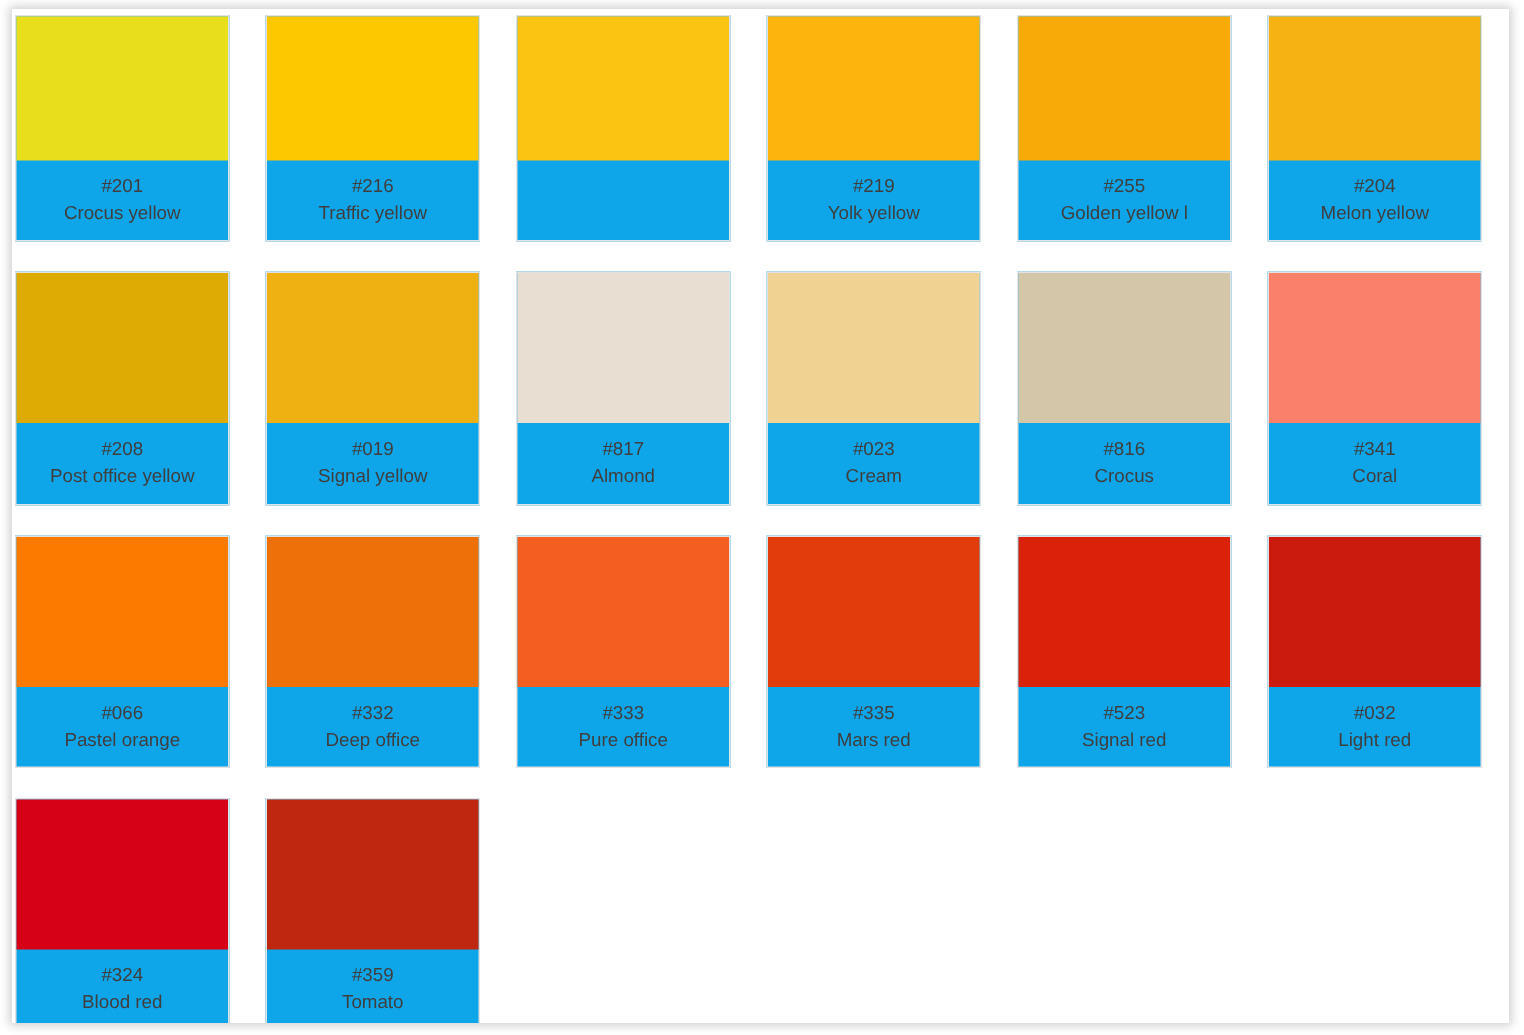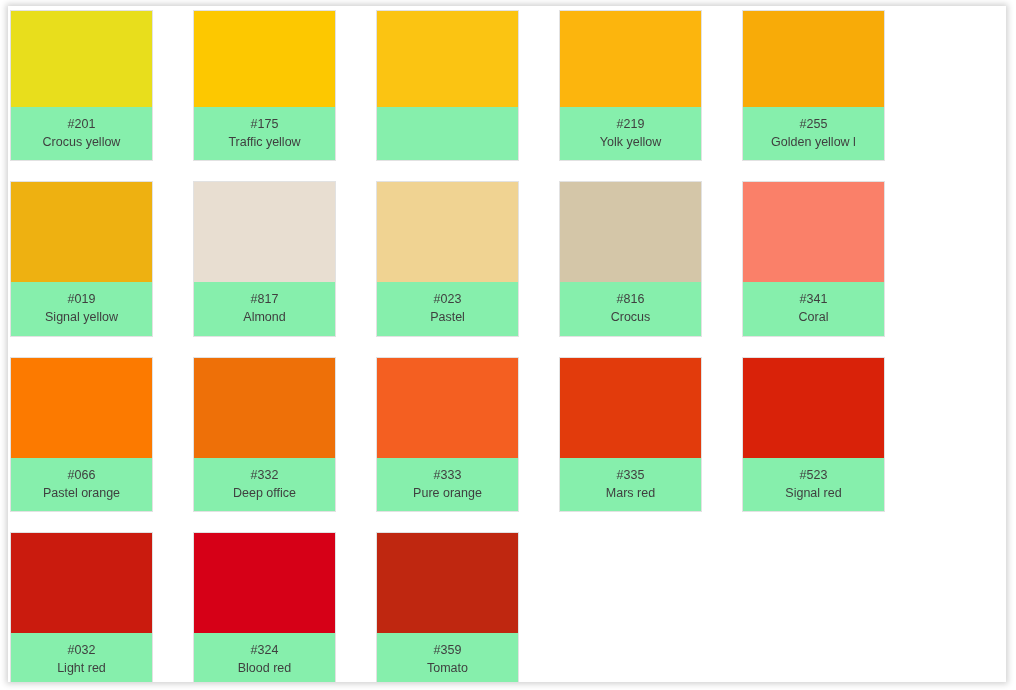--- a/index.html
+++ b/index.html
@@ -31,23 +31,23 @@
     position: absolute;
     left: 2px;
     top: 4px;
     width: 1010px;
     display: flex;
     flex-wrap: wrap;
   }
 
   .swatch-tile {
     width: 143px;
-    margin-right: 40px;
+    margin-right: 24px;
     margin-bottom: 20px;
-    background: #86efac;
+    background: #0ea5e9;
     border: 1px solid #e2e2e2;
     box-sizing: border-box;
   }
 
   .swatch-color {
     width: 100%;
     height: 96px;
     display: block;
   }
   
@@ -80,60 +80,74 @@
       <div class="swatch-tile row-1">
         <div class="swatch-color" style="background: rgb(232, 222, 28);"></div>
         <div class="swatch-caption">
           <span class="swatch-code">#201</span>
           <span class="swatch-name">Crocus yellow</span>
         </div>
       </div>
       <div class="swatch-tile row-1">
         <div class="swatch-color" style="background: rgb(253, 200, 0);"></div>
         <div class="swatch-caption">
-          <span class="swatch-code">#175</span>
+          <span class="swatch-code">#216</span>
           <span class="swatch-name">Traffic yellow</span>
         </div>
       </div>
       <div class="swatch-tile row-1">
         <div class="swatch-color" style="background: rgb(251, 196, 18);"></div>
       </div>
       <div class="swatch-tile row-1">
         <div class="swatch-color" style="background: rgb(252, 181, 13);"></div>
         <div class="swatch-caption">
           <span class="swatch-code">#219</span>
           <span class="swatch-name">Yolk yellow</span>
         </div>
       </div>
       <div class="swatch-tile row-1">
         <div class="swatch-color" style="background: rgb(248, 171, 8);"></div>
         <div class="swatch-caption">
           <span class="swatch-code">#255</span>
           <span class="swatch-name">Golden yellow l</span>
         </div>
       </div>
+      <div class="swatch-tile row-1">
+        <div class="swatch-color" style="background: rgb(246, 177, 19);"></div>
+        <div class="swatch-caption">
+          <span class="swatch-code">#204</span>
+          <span class="swatch-name">Melon yellow</span>
+        </div>
+      </div>
+      <div class="swatch-tile row-2">
+        <div class="swatch-color" style="background: rgb(222, 171, 5);"></div>
+        <div class="swatch-caption">
+          <span class="swatch-code">#208</span>
+          <span class="swatch-name">Post office yellow</span>
+        </div>
+      </div>
       <div class="swatch-tile row-2">
         <div class="swatch-color" style="background: rgb(238, 177, 17);"></div>
         <div class="swatch-caption">
           <span class="swatch-code">#019</span>
           <span class="swatch-name">Signal yellow</span>
         </div>
       </div>
       <div class="swatch-tile row-2">
         <div class="swatch-color" style="background: rgb(232, 222, 209);"></div>
         <div class="swatch-caption">
           <span class="swatch-code">#817</span>
           <span class="swatch-name">Almond</span>
         </div>
       </div>
       <div class="swatch-tile row-2">
         <div class="swatch-color" style="background: rgb(240, 211, 146);"></div>
         <div class="swatch-caption">
           <span class="swatch-code">#023</span>
-          <span class="swatch-name">Pastel</span>
+          <span class="swatch-name">Cream</span>
         </div>
       </div>
       <div class="swatch-tile row-2">
         <div class="swatch-color" style="background: rgb(212, 198, 168);"></div>
         <div class="swatch-caption">
           <span class="swatch-code">#816</span>
           <span class="swatch-name">Crocus</span>
         </div>
       </div>
       <div class="swatch-tile row-2">
@@ -154,21 +168,21 @@
         <div class="swatch-color" style="background: rgb(238, 112, 8);"></div>
         <div class="swatch-caption">
           <span class="swatch-code">#332</span>
           <span class="swatch-name">Deep office</span>
         </div>
       </div>
       <div class="swatch-tile row-3">
         <div class="swatch-color" style="background: rgb(244, 95, 33);"></div>
         <div class="swatch-caption">
           <span class="swatch-code">#333</span>
-          <span class="swatch-name">Pure orange</span>
+          <span class="swatch-name">Pure office</span>
         </div>
       </div>
       <div class="swatch-tile row-3">
         <div class="swatch-color" style="background: rgb(226, 59, 12);"></div>
         <div class="swatch-caption">
           <span class="swatch-code">#335</span>
           <span class="swatch-name">Mars red</span>
         </div>
       </div>
       <div class="swatch-tile row-3">

